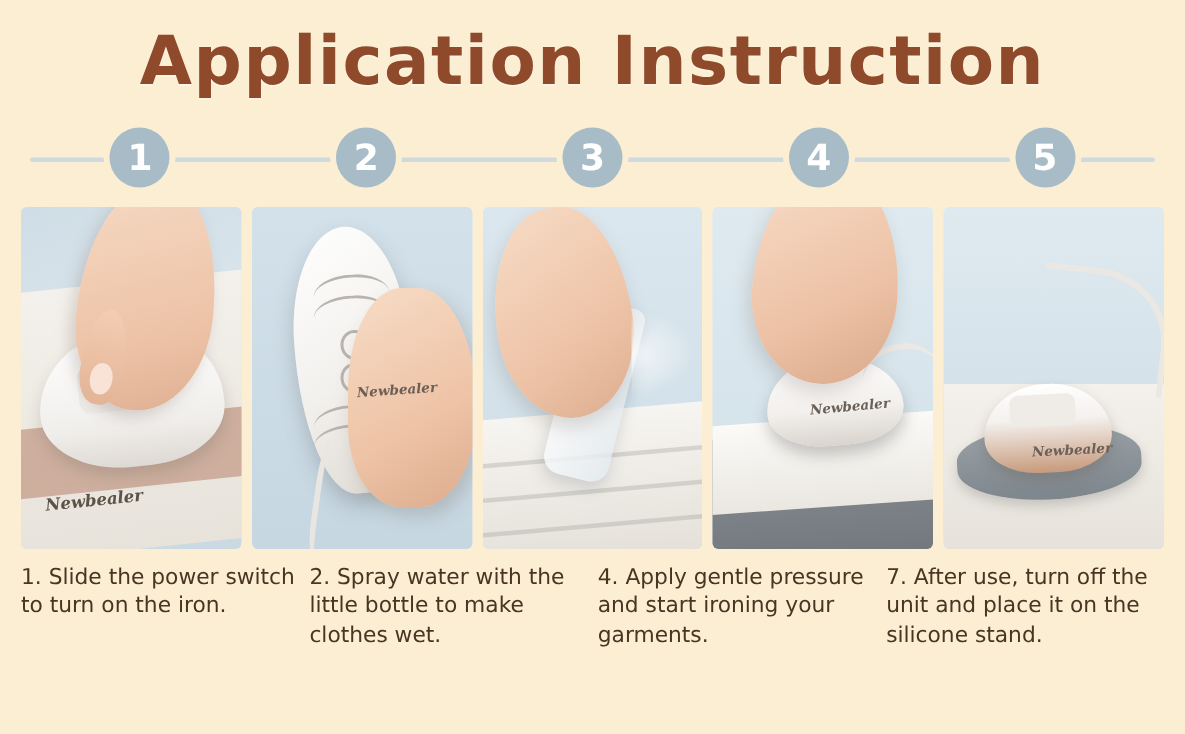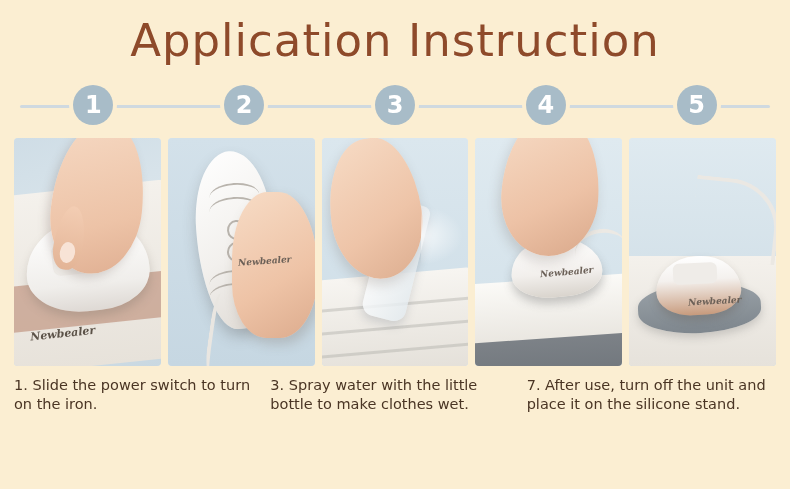--- a/index.html
+++ b/index.html
@@ -17,21 +17,21 @@
     position: relative;
     width: 790px;
     height: 489px;
     background: #fbeed2;
     box-sizing: border-box;
   }
   .title {
     text-align: center;
     color: #8e4a2a;
     font-family: "DejaVu Sans", sans-serif;
-    font-weight: normal;
+    font-weight: bold;
     font-size: 45px;
     letter-spacing: 1px;
     padding-top: 16px;
     line-height: 1.1;
     text-shadow: 0 1px 0 rgba(255,255,255,0.4);
   }
 
   
   .steps-strip {
     position: relative;
@@ -393,17 +393,18 @@
       <div class="p5-mat"></div>
       <div class="p5-iron"></div>
       <div class="p5-top"></div>
       <div class="p5-logo">Newbealer</div>
     </div>
 
   </div>
 
   <div class="captions-row">
     <div class="caption">1. Slide the power switch to turn on the iron.</div>
-    <div class="caption">3. Spray water with the little bottle to make clothes wet.</div>
+    <div class="caption">2. Spray water with the little bottle to make clothes wet.</div>
+    <div class="caption">4. Apply gentle pressure and start ironing your garments.</div>
     <div class="caption">7. After use, turn off the unit and place it on the silicone stand.</div>
   </div>
 
 </div>
 
 </body></html>

